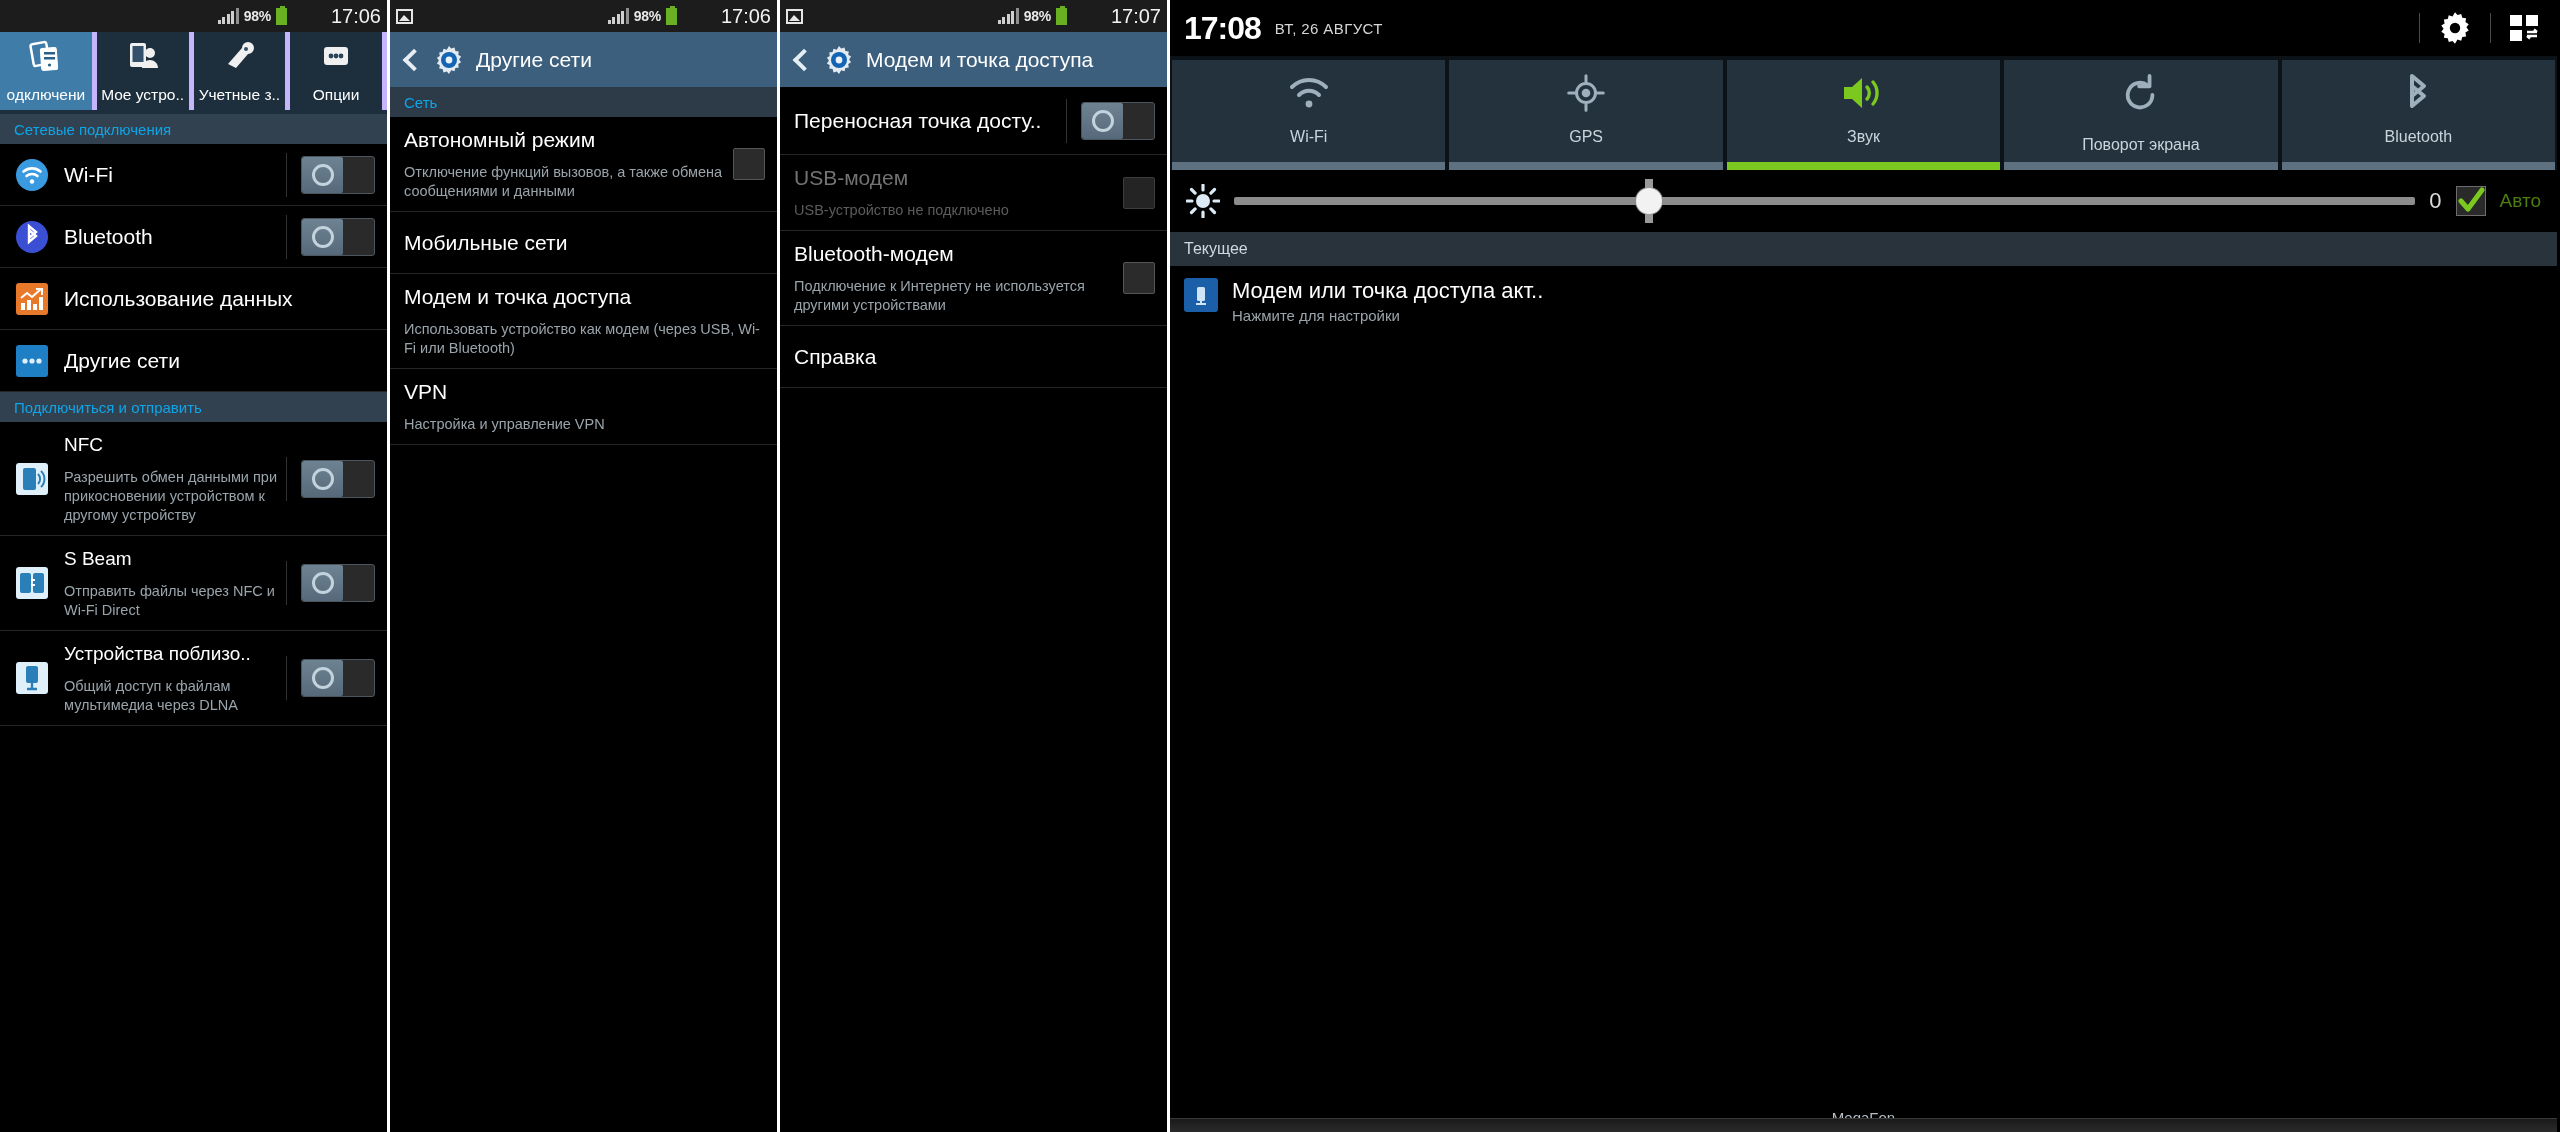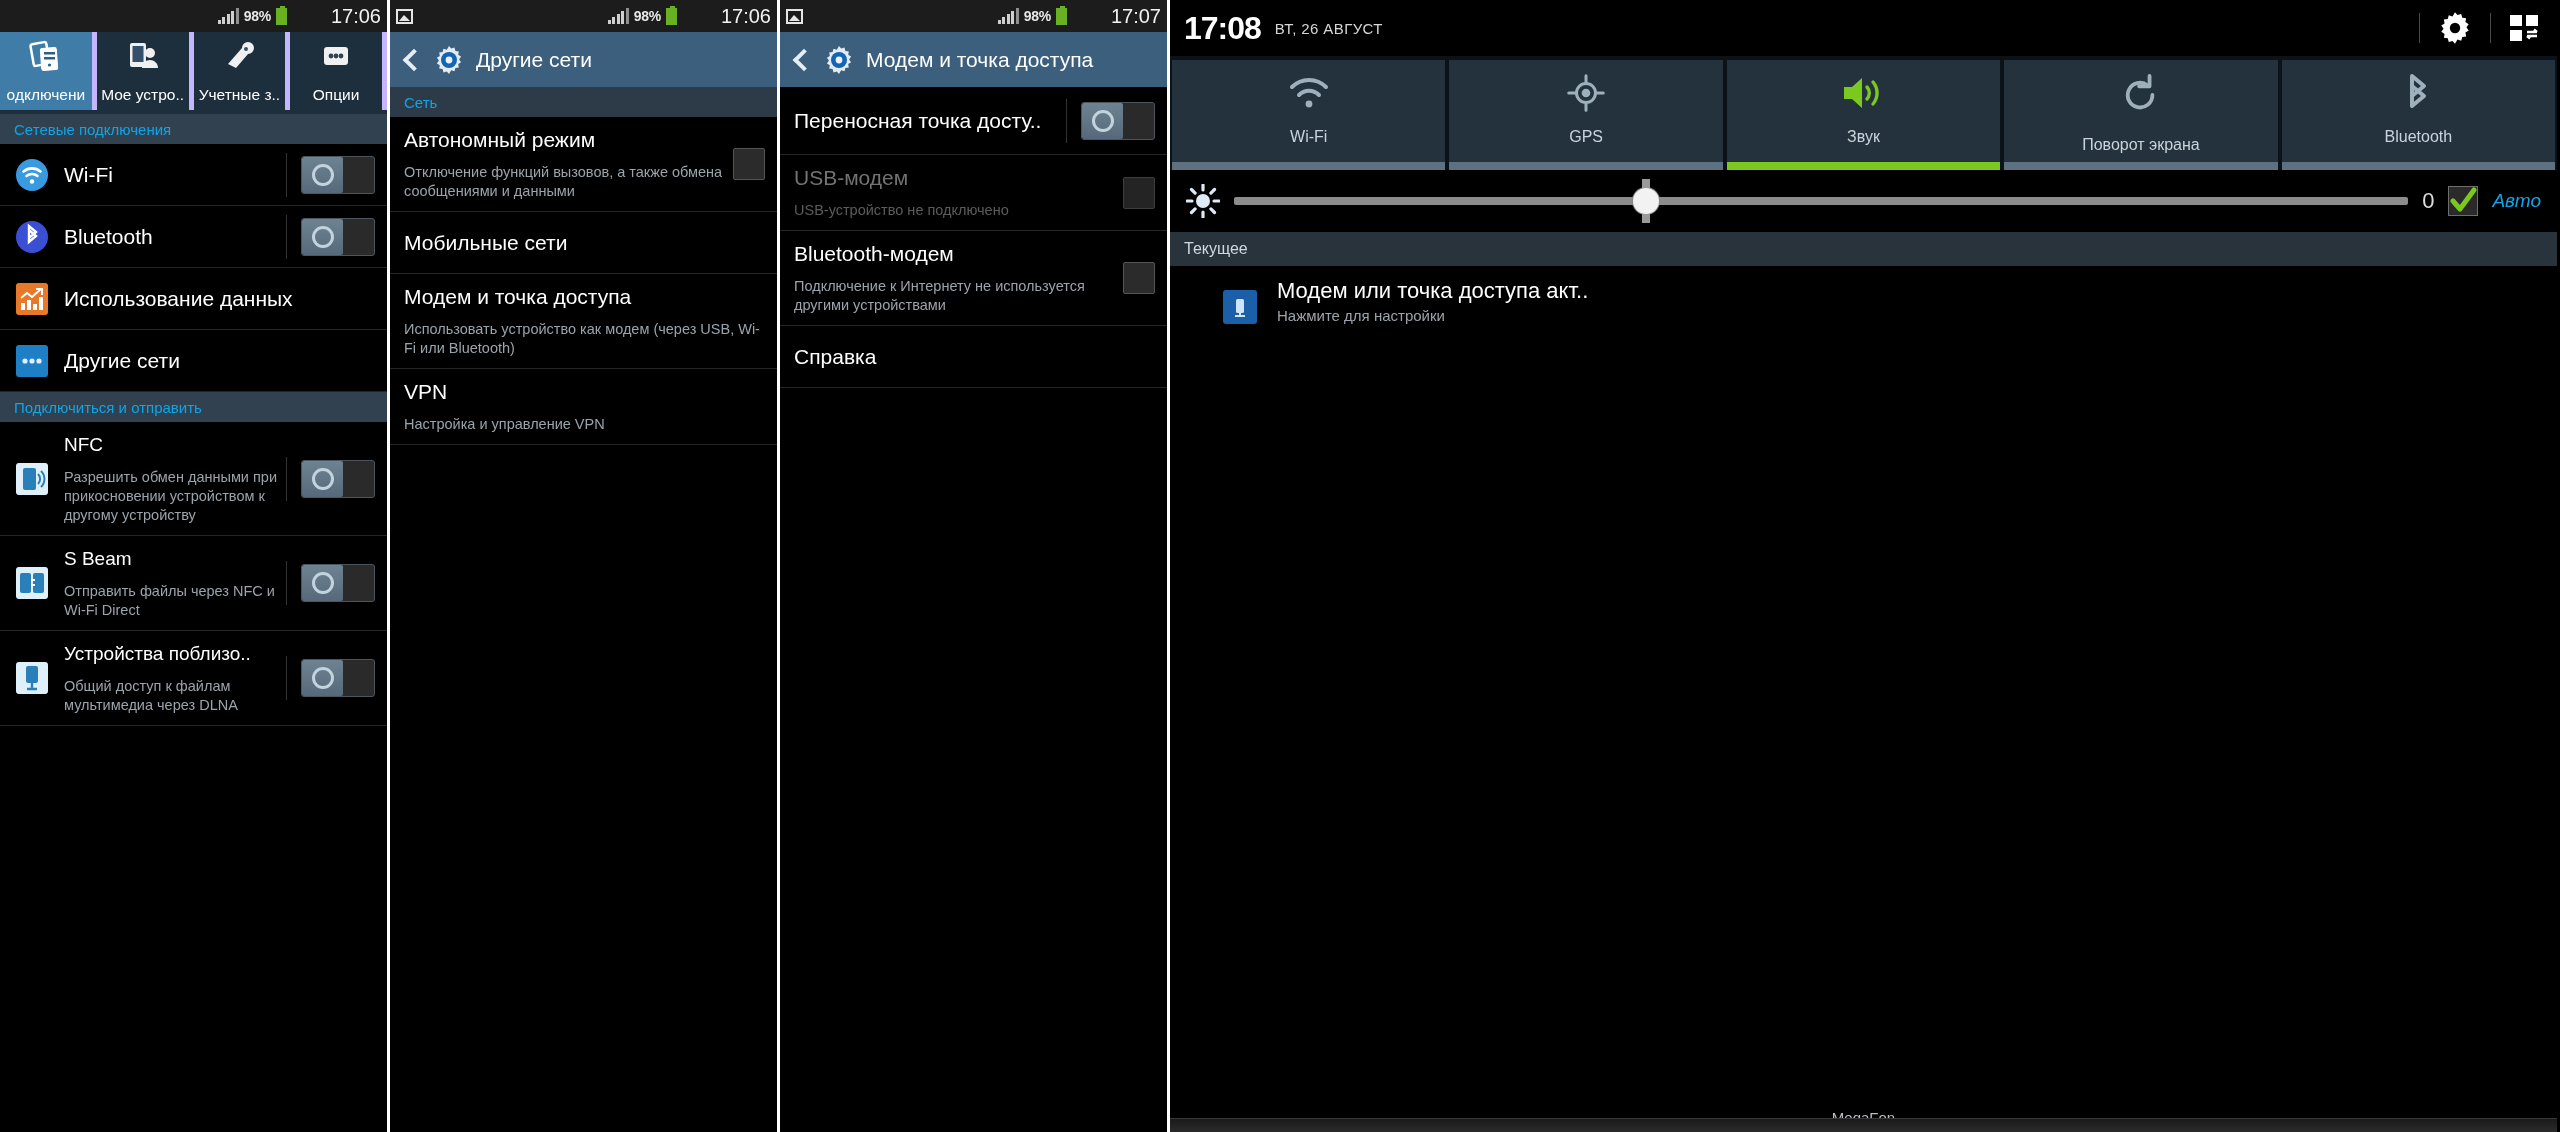--- a/index.html
+++ b/index.html
@@ -100,25 +100,25 @@
 
   .bright{ height:62px; background:#000; display:flex; align-items:center; padding:0 16px; gap:14px; }
   .slider{ flex:1; height:8px; background:#8c8c8c; border-radius:2px; position:relative; }
   .slider .thumb{ position:absolute; left:34%; top:-9px; width:26px; height:26px; border-radius:50%;
         background:#f2f2f2; box-shadow:0 0 0 1px #888; }
   .slider .thumb:before,.slider .thumb:after{content:"";position:absolute;left:9px;width:8px;height:9px;background:#9a9a9a;}
   .slider .thumb:before{top:-9px;}
   .slider .thumb:after{bottom:-9px;}
   .bright-val{ font-size:22px; color:#ddd; }
   .auto-cb{ width:30px; height:30px; background:#2a2a2a; border:1px solid #6d6d6d; position:relative; }
-  .auto-lbl{ font-size:19px; color:#0ea5e9;font-style:italic; }
+  .auto-lbl{ font-size:19px; color:#4d7c0f; }
 
   .cur-sect{ background:#28333c; height:34px; display:flex; align-items:center; padding-left:14px;
              font-size:16px; color:#cfd9e0; }
-  .notif{ display:flex; padding:12px 14px 16px 14px; background:#000; align-items:flex-end; gap:20px;margin-left:39px;}
+  .notif{ display:flex; padding:12px 14px 16px 14px; background:#000; align-items:flex-start; gap:14px;}
   .notif .nicon{ width:34px; height:34px; flex:0 0 34px; background:#1a5fa8; border-radius:3px;
         display:flex;align-items:center;justify-content:center;}
   .notif .ntitle{ font-size:22px; color:#fff; line-height:26px;}
   .notif .nsub{ font-size:15px; color:#9aa4ab; margin-top:3px;}
   .carrier{ position:absolute; bottom:6px; left:0; right:0; text-align:center;
             font-size:15px; color:#b6bfc6; }
   .handle{ position:absolute; bottom:0; left:0; right:0; height:14px;
            background:linear-gradient(#1a1a1a,#2b2b2b); border-top:1px solid #3a3a3a;}
 
   svg { display:block; }

